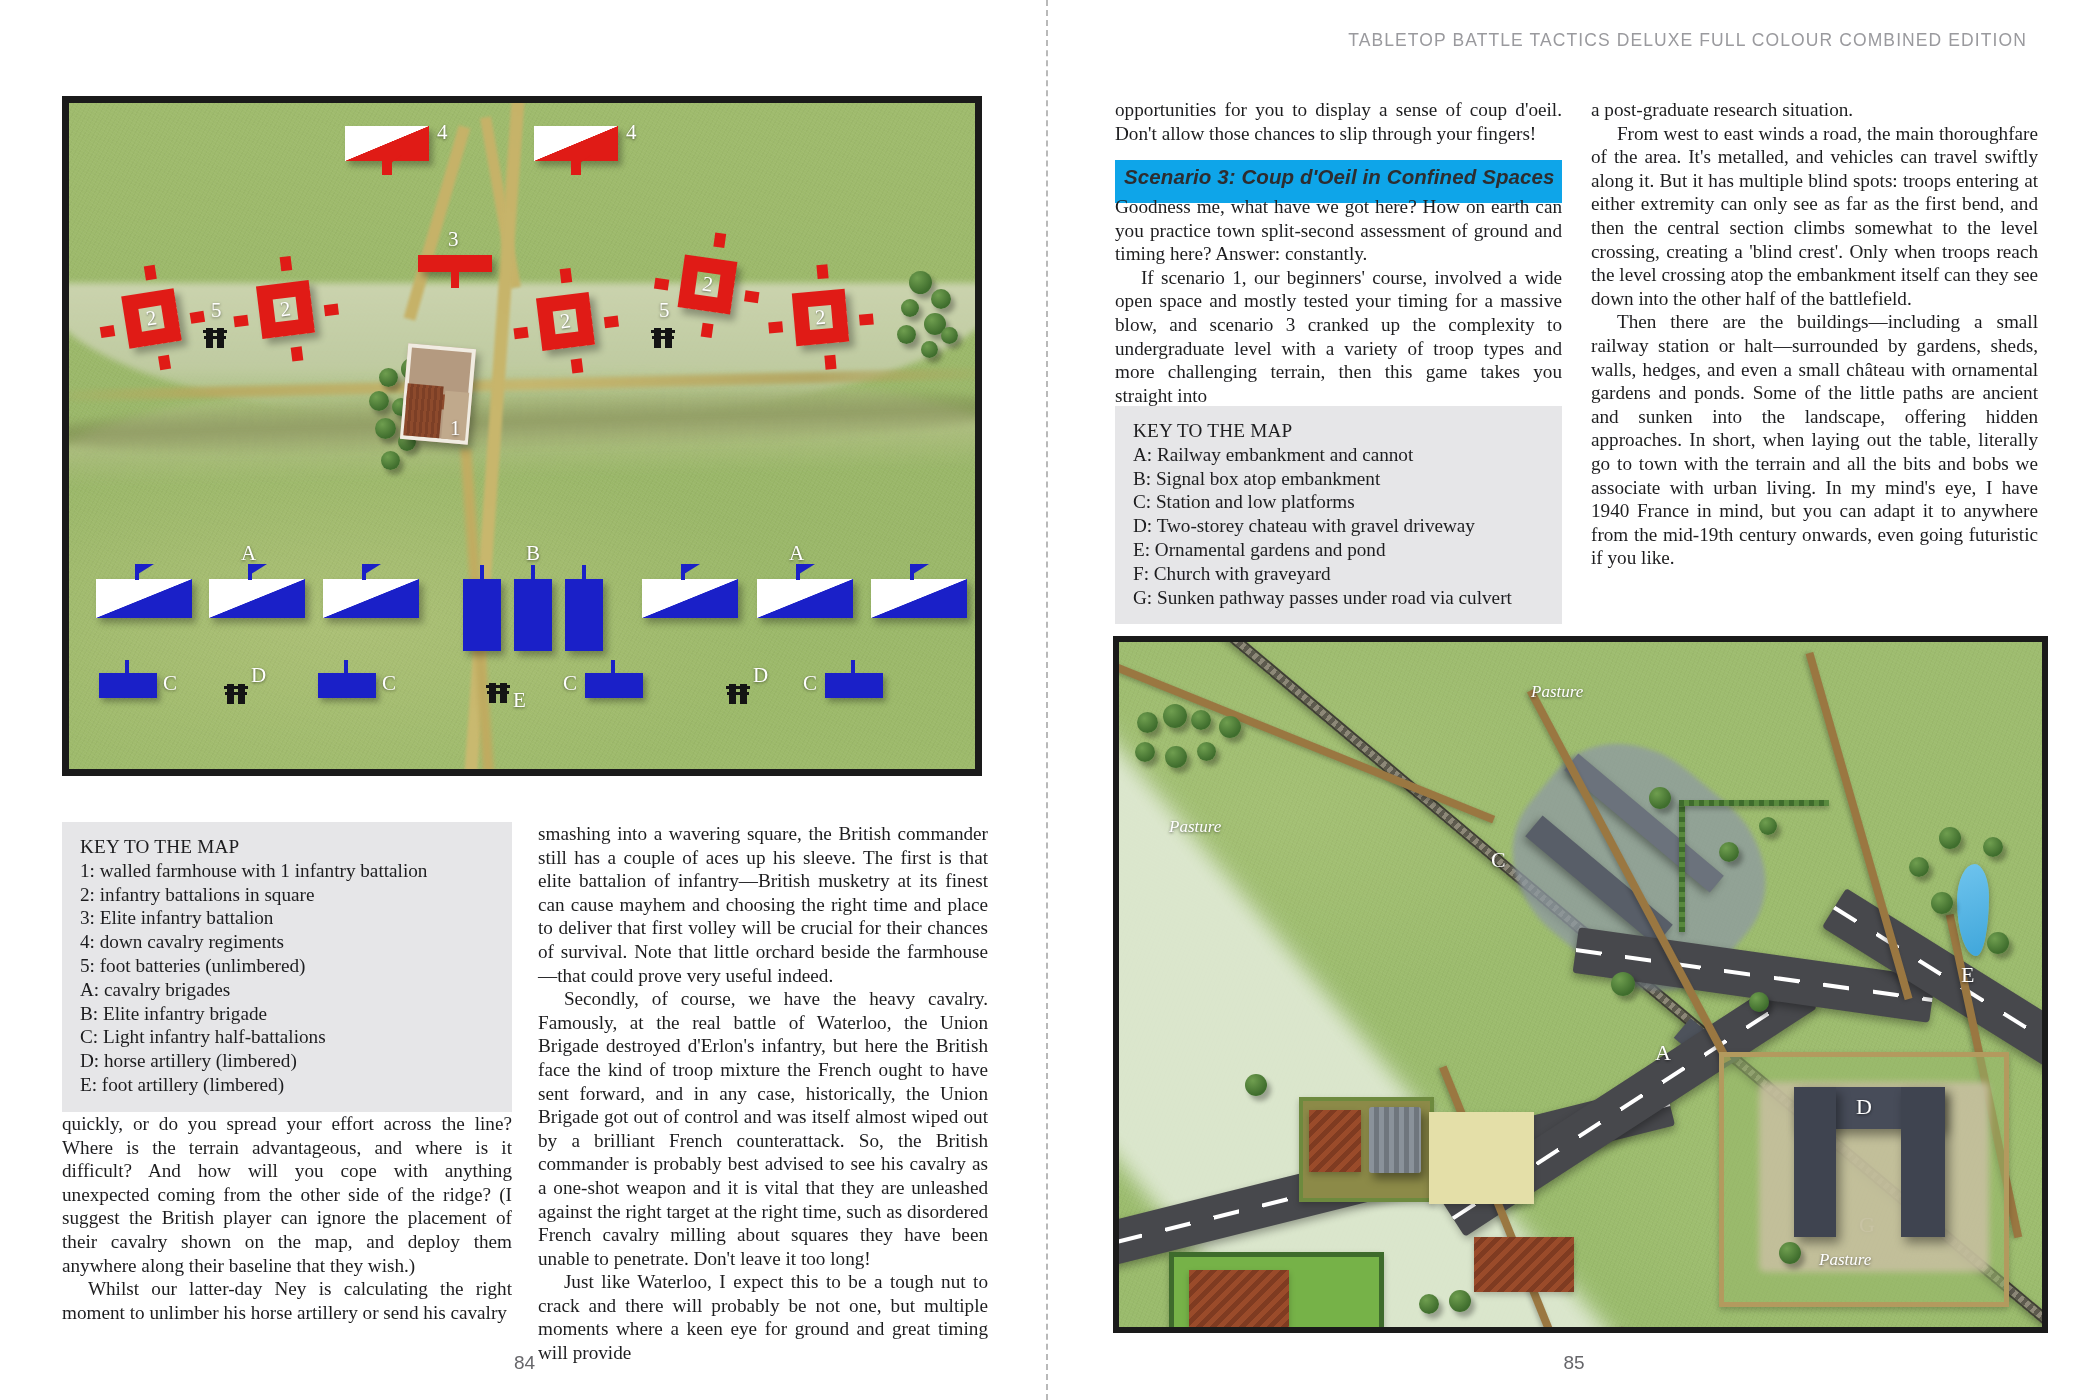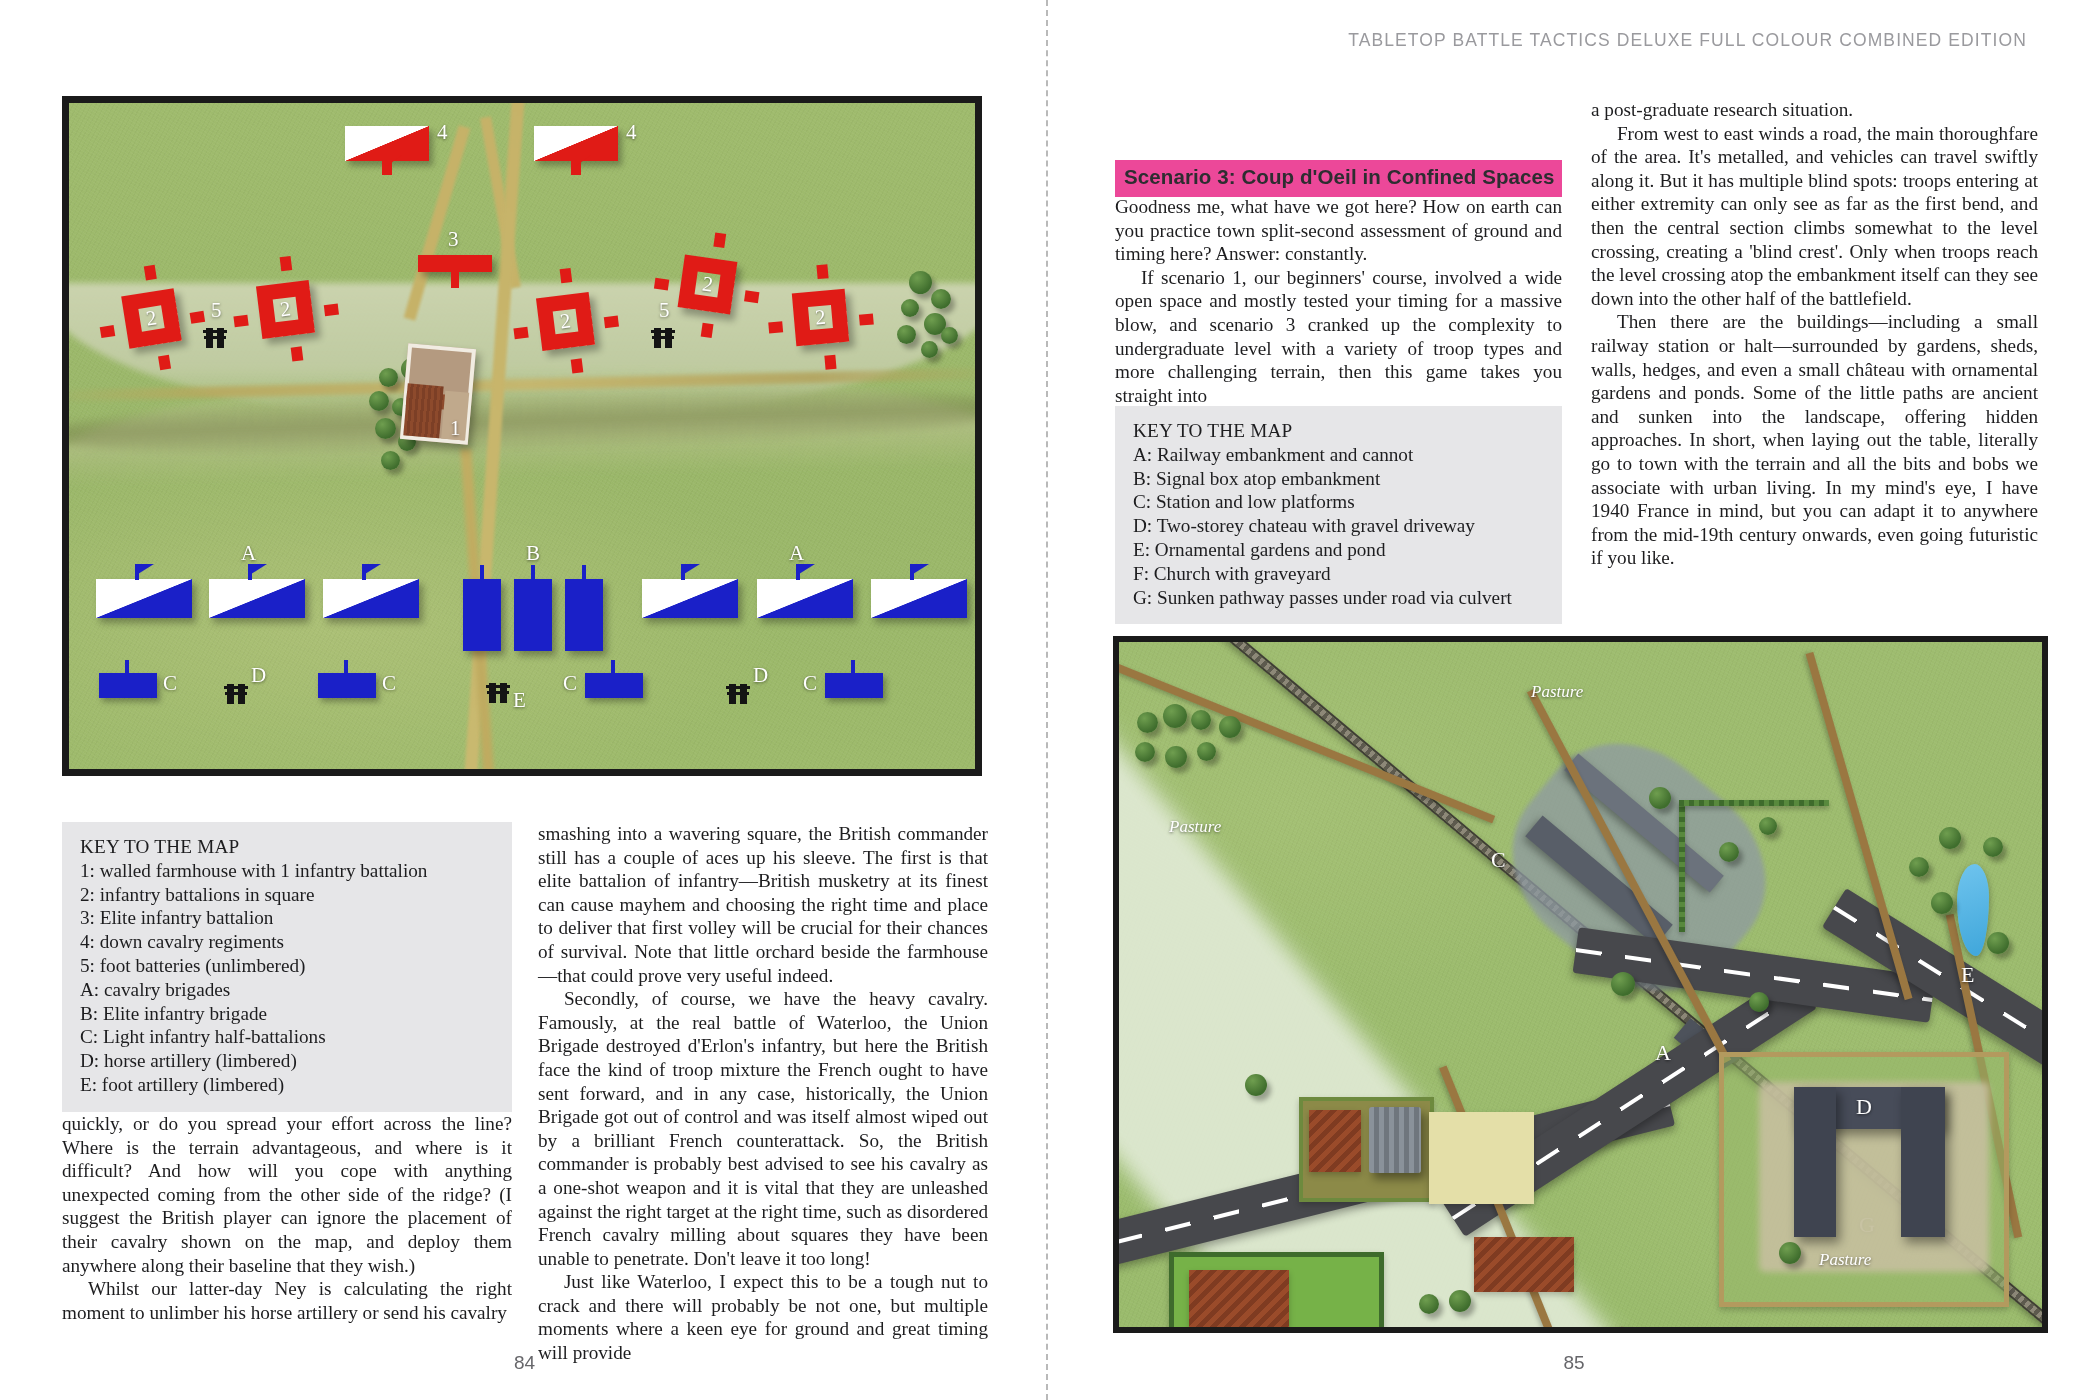--- a/index.html
+++ b/index.html
@@ -49,25 +49,26 @@
     position:absolute;
     background:#e6e6e8;
     padding:13px 16px 15px 18px;
     font-size:19.2px; line-height:23.8px; color:#1d1d1f;
   }
   .keybox .kb-line { white-space:nowrap; }
   .keybox .kb-title { letter-spacing:0.2px; }
 
   .scenario-head {
     position:absolute;
-    background:#ec4899;
+    background:#0ea5e9;
     font-family:"Liberation Sans", sans-serif;
     font-weight:bold; font-size:20.5px; color:#2d2d30;
-    padding:5px 0 8px 9px;
+    padding:5px 0 14px 9px;
     letter-spacing:0.1px;
+    font-style:italic;
   }
 
   
   .map1 {
     position:absolute; left:62px; top:96px; width:920px; height:680px;
     border: 7px solid #1a1a1a;
     background:#9cb86a;
     overflow:hidden;
   }
   .m1-field {
@@ -543,20 +544,23 @@
       <p>Just like Waterloo, I expect this to be a tough nut to crack and there will probably be not one, but multiple moments where a keen eye for ground and great timing will provide</p>
     </div>
 
     <div class="folio">84</div>
   </div>
 
   <div class="page page-right">
 
     <div class="running-head">TABLETOP BATTLE TACTICS DELUXE FULL COLOUR COMBINED EDITION</div>
 
+    <div class="col" style="left:66px; top:98px; width:447px;">
+      <p class="noind">opportunities for you to display a sense of coup d'oeil. Don't allow those chances to slip through your fingers!</p>
+    </div>
 
     <div class="scenario-head" style="left:66px; top:160px; width:447px;">Scenario 3: Coup d'Oeil in Confined Spaces</div>
 
     <div class="col" style="left:66px; top:195px; width:447px;">
       <p class="noind">Goodness me, what have we got here? How on earth can you practice town split-second assessment of ground and timing here? Answer: constantly.</p>
       <p>If scenario 1, our beginners' course, involved a wide open space and mostly tested your timing for a massive blow, and scenario 3 cranked up the complexity to undergraduate level with a variety of troop types and more challenging terrain, then this game takes you straight into</p>
     </div>
 
     <div class="keybox" style="left:66px; top:406px; width:447px;">
       <div class="kb-line kb-title">KEY TO THE MAP</div>

